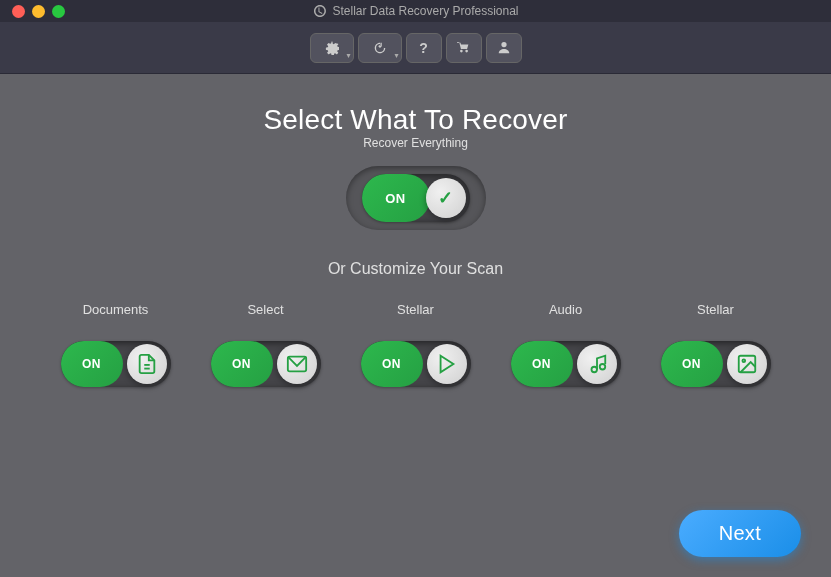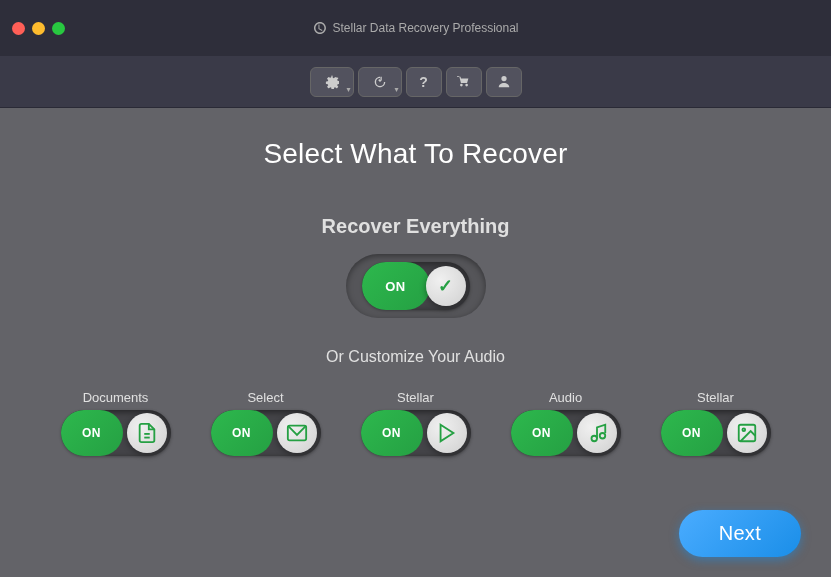--- a/index.html
+++ b/index.html
@@ -10,21 +10,21 @@
       background: #5a5a5a;
       font-family: -apple-system, BlinkMacSystemFont, 'Helvetica Neue', Arial, sans-serif;
       overflow: hidden;
       display: flex;
       flex-direction: column;
     }
 
     
     .title-bar {
       background: #2e2e3a;
-      height: 56px;
+      height: 22px;
       display: flex;
       align-items: center;
       padding: 0 12px;
       position: relative;
       flex-shrink: 0;
     }
 
     .traffic-lights {
       display: flex;
       gap: 7px;
@@ -99,30 +99,28 @@
       display: flex;
       flex-direction: column;
       align-items: center;
       padding: 30px 20px 20px;
     }
 
     .page-title {
       color: #ffffff;
       font-size: 28px;
       font-weight: 300;
-      margin-bottom: 28px;
       letter-spacing: 0.2px;
     }
 
     .section-label {
       color: #e0e0e0;
-      font-size: 20px;
-      font-weight: 700;
+      font-size: 12px;
+      font-weight: 400;
       margin-bottom: 16px;
-      margin-top: 17px;
     }
 
     
     .recover-everything-container {
       background: #555559;
       border-radius: 50px;
       padding: 8px 16px;
       display: flex;
       align-items: center;
       margin-bottom: 30px;
@@ -191,21 +189,21 @@
       display: flex;
       gap: 40px;
       align-items: flex-start;
       justify-content: center;
     }
 
     .category-item {
       display: flex;
       flex-direction: column;
       align-items: center;
-      gap: 5px;
+      gap: 24px;
     }
 
     .category-label {
       color: #e0e0e0;
       font-size: 13px;
       font-weight: 400;
     }
 
     
     .toggle-small-track {
@@ -335,21 +333,21 @@
     <div class="toggle-track">
       <div class="toggle-green">
         <span>ON</span>
       </div>
       <div class="toggle-knob">
         <span class="checkmark">✓</span>
       </div>
     </div>
   </div>
 
-  <div class="customize-label">Or Customize Your Audio</div>
+  <div class="customize-label">Or Customize Your Scan</div>
 
   <div class="categories-row">
 
     <div class="category-item">
       <div class="category-label">Documents</div>
       <div class="toggle-small-track">
         <div class="toggle-small-green">ON</div>
         <div class="toggle-small-knob">
           <svg width="22" height="22" viewBox="0 0 24 24" fill="none" stroke="#25a043" stroke-width="2">
             <path d="M14 2H6a2 2 0 0 0-2 2v16a2 2 0 0 0 2 2h12a2 2 0 0 0 2-2V8z"></path>

